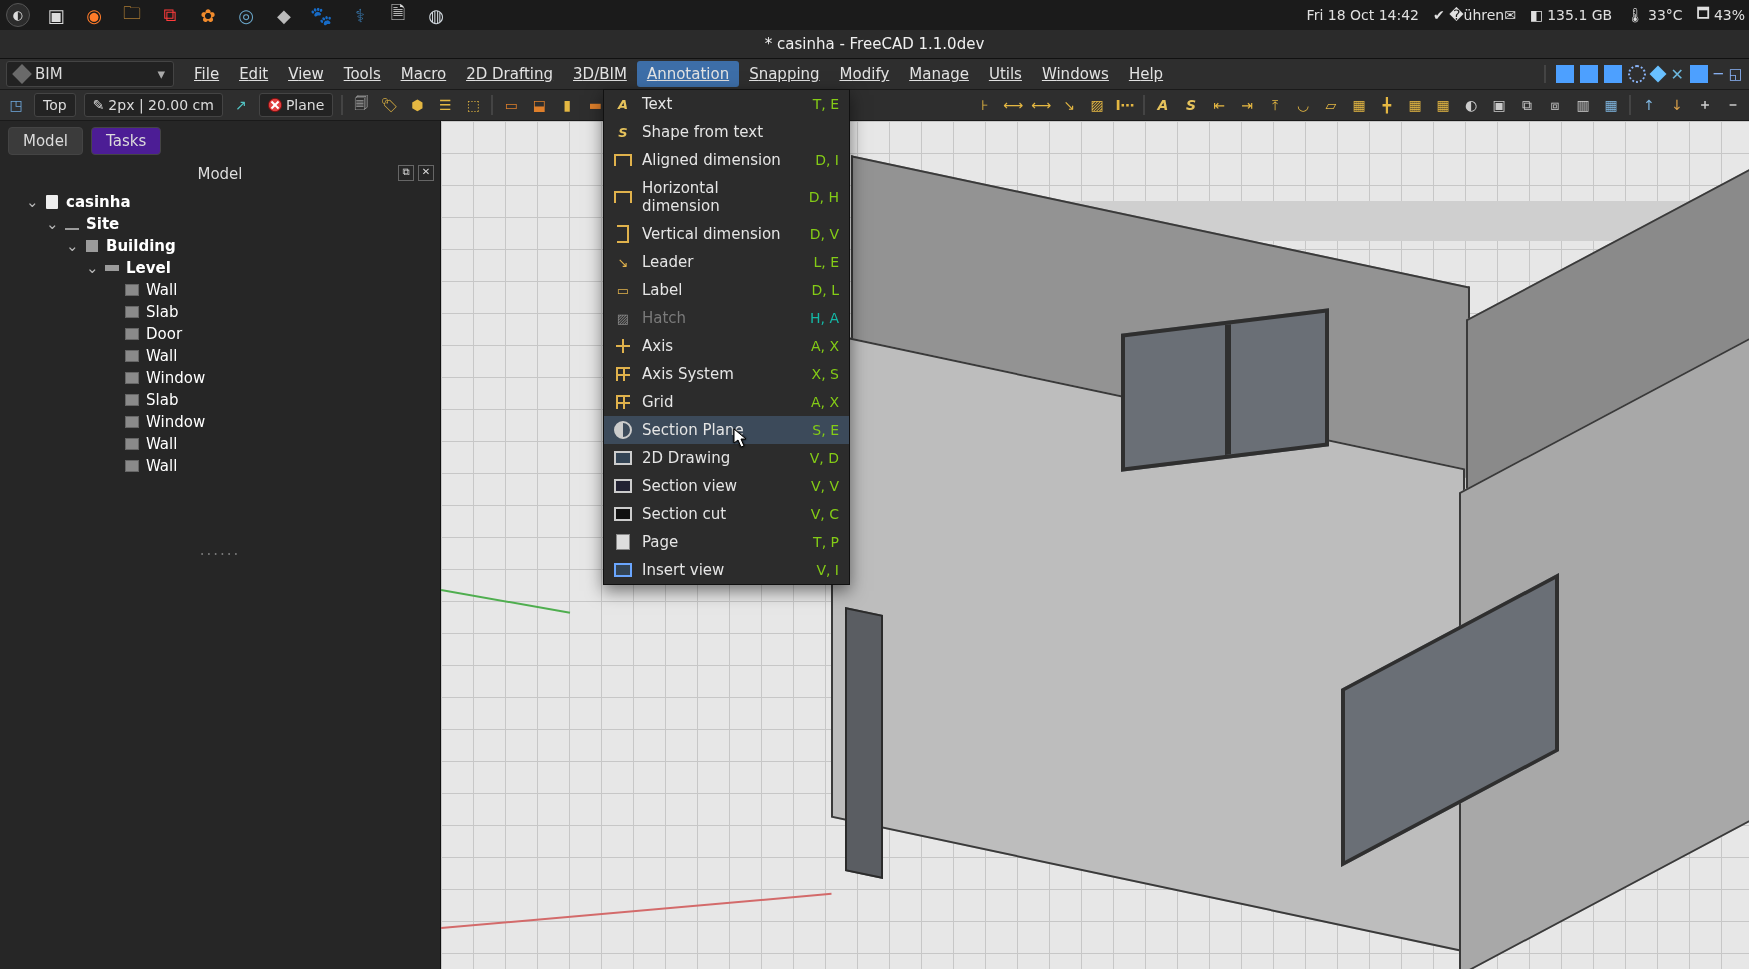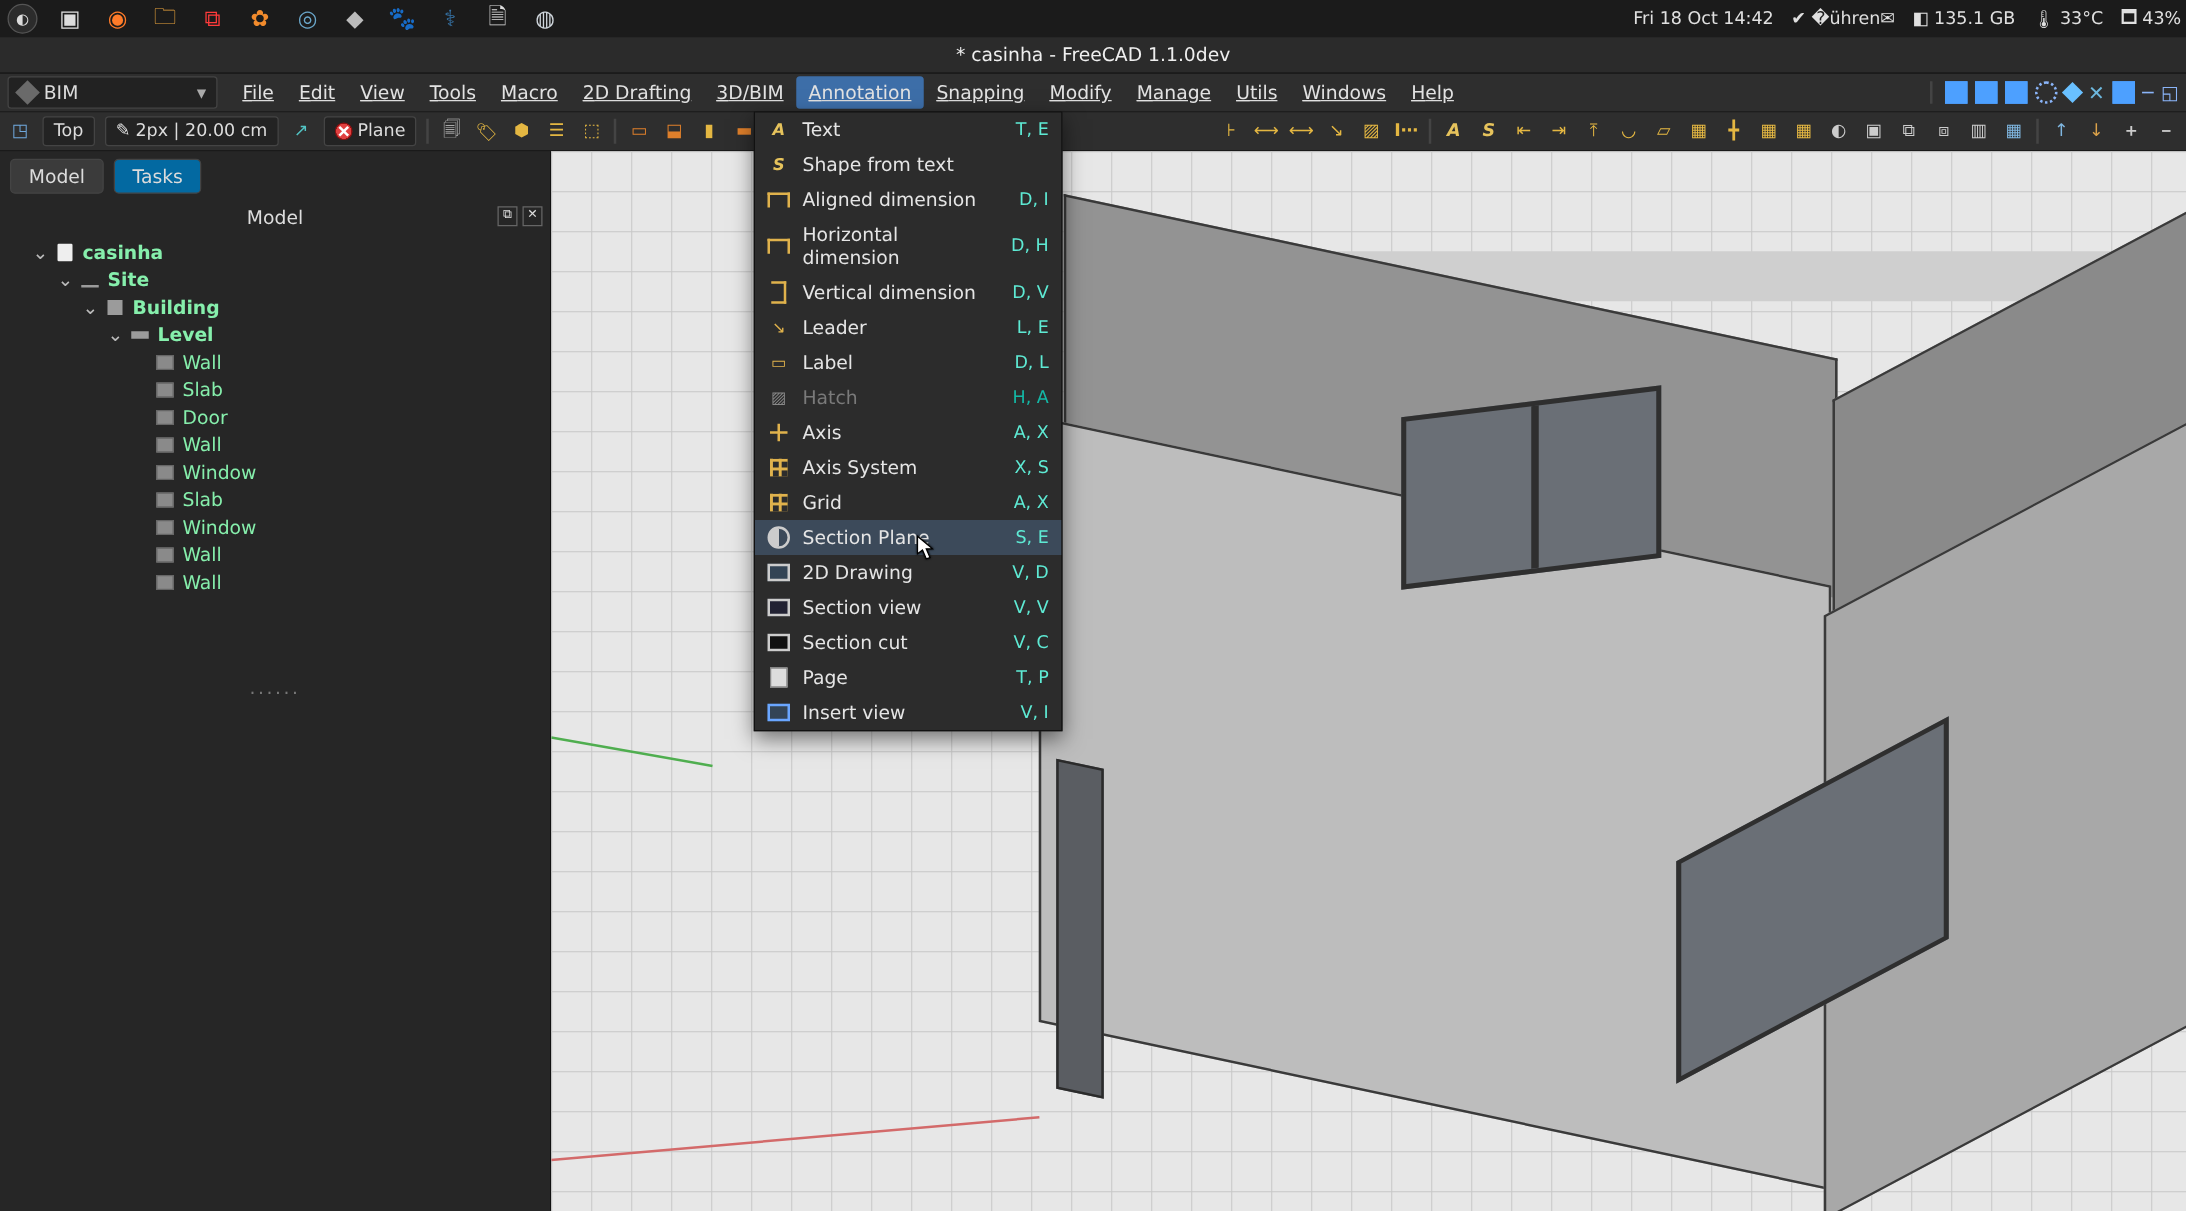--- a/index.html
+++ b/index.html
@@ -103,21 +103,21 @@
   }
 
   
   .left-panel {
     width: 440px; background:#262626;
     display:flex; flex-direction:column;
     border-right:1px solid #111;
   }
   .tabs-row { display:flex; gap:8px; padding:6px 8px; }
   .tab {
-    padding:4px 14px; background:#0369a1;
+    padding:4px 14px; background:#4c1d95;
     border:1px solid #444; border-radius:4px;
     font-size:15px;
   }
   .tab.active { background:#3b3b3b; }
   .panel-title {
     text-align:center; font-size:15px; color:#ddd;
     padding:4px 0; position:relative;
   }
   .panel-title .panel-btns {
     position:absolute; right:6px; top:4px; display:flex; gap:4px;
@@ -130,21 +130,21 @@
   .tree li { padding:2px 0; display:flex; align-items:center; gap:6px; }
   .tree li > .expander {
     width:12px; display:inline-block; text-align:center; color:#bbb;
   }
   .tree .node-icon { width:16px; height:14px; display:inline-flex; align-items:center; justify-content:center; }
   .doc-icon { width:12px;height:14px; background:#eee; border-radius:1px; }
   .site-icon { width:14px;height:10px; border-bottom:2px solid #9b9b9b; position:relative;}
   .build-icon{ width:12px;height:12px;background:#9b9b9b;}
   .level-icon{ width:14px;height:6px;background:#9b9b9b;}
   .obj-icon  { width:12px;height:10px;background:#8a8a8a; border:1px solid #666;}
-  .tree-label { color:#86efac; }
+  .tree-label { color:#ffffff; }
   .tree-label.bold { font-weight:bold; }
 
   .ellipsis-row { text-align:center; color:#777; padding-top:60px; letter-spacing:2px;}
 
   
   .viewport {
     flex:1; position:relative;
     background:
       linear-gradient(#c7c7c7 1px, transparent 1px) 0 0/32px 32px,
       linear-gradient(90deg, #c7c7c7 1px, transparent 1px) 0 0/32px 32px,
@@ -234,21 +234,21 @@
     display:flex; align-items:center; gap:10px;
     padding:5px 10px;
     color:#e5e5e5;
   }
   .dd-row.disabled { color:#7a7a7a; }
   .dd-row.hover {
     background:#3c4a5a;
   }
   .dd-icon { width:18px; height:18px; display:flex; align-items:center; justify-content:center; font-size:13px; flex:0 0 18px;}
   .dd-label { flex:1; }
-  .dd-short { color:#5eead4; font-size:14px; }
+  .dd-short { color:#84cc16; font-size:14px; }
   .dd-row.disabled .dd-short { color:#14b8a6; }
 
   
   .i-dim   { width:14px;height:10px;border-top:2px solid #e0b24c;border-left:2px solid #e0b24c;border-right:2px solid #e0b24c;}
   .i-axis  { width:14px;height:14px; position:relative;}
   .i-axis::before{content:"";position:absolute;left:6px;top:0;width:2px;height:14px;background:#e0b24c;}
   .i-axis::after {content:"";position:absolute;left:0;top:6px;width:14px;height:2px;background:#e0b24c;}
   .i-grid  { width:14px;height:14px;
     background:
       linear-gradient(#e0b24c 2px, transparent 2px) 0 0/7px 7px,

